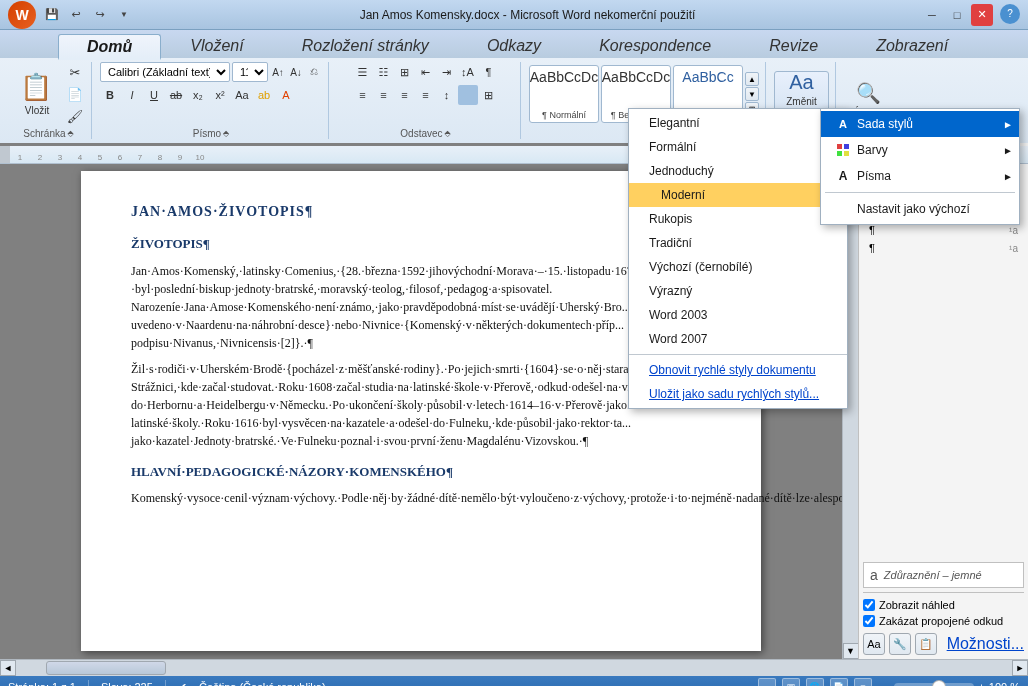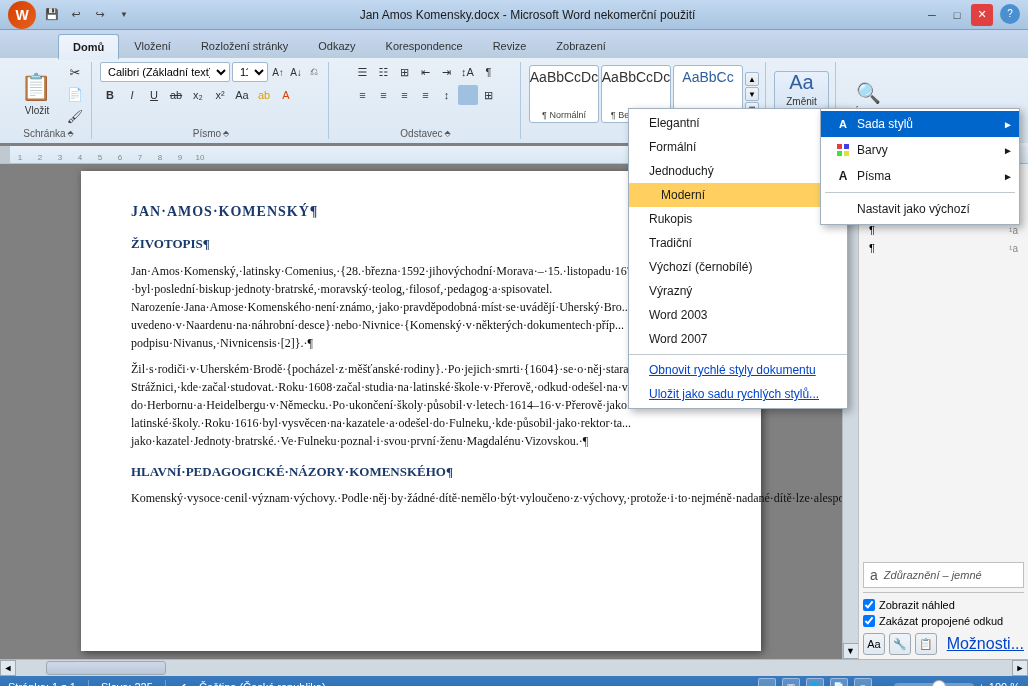--- a/index.html
+++ b/index.html
@@ -24,30 +24,31 @@
 
     
     #ribbon-tabs {
       display: flex;
       align-items: flex-end;
       padding-left: 58px;
       height: 28px;
       background: linear-gradient(to bottom, #c8d8f0, #b8ccdf);
     }
     .ribbon-tab {
-      padding: 4px 14px;
-      font-size: 11px;
+      padding: 4px 28px;
+      font-size: 16px;
       cursor: pointer;
       color: #333;
       border: 1px solid transparent;
       border-bottom: none;
       border-radius: 3px 3px 0 0;
       height: 26px;
       display: flex;
       align-items: center;
+      font-style: italic;
     }
     .ribbon-tab.active {
       background: linear-gradient(to bottom, #f0f4fc, #e4eef8);
       border-color: #8aaecc;
       border-bottom: 2px solid #e4eef8;
       color: #1a1a1a;
       font-weight: bold;
       margin-bottom: -2px;
       z-index: 2;
     }
@@ -561,21 +562,21 @@
       <span style="width:20px;text-align:center;">6</span>
       <span style="width:20px;text-align:center;">7</span>
       <span style="width:20px;text-align:center;">8</span>
       <span style="width:20px;text-align:center;">9</span>
       <span style="width:20px;text-align:center;">10</span>
     </div>
   </div>
 
   <div id="doc-scroll" style="margin-top:18px;">
     <div id="doc-page">
-      <div class="doc-heading">JAN·AMOS·KOMENSKÝ¶</div>
+      <div class="doc-heading">JAN·AMOS·ŽIVOTOPIS¶</div>
       <div class="doc-subheading">ŽIVOTOPIS¶</div>
       <div class="doc-para">Jan·Amos·Komenský,·latinsky·Comenius,·{28.·března·1592·jihovýchodní·Morava·–·15.·listopadu·1671·Amsterdam}·byl·poslední·biskup·jednoty·bratrské,·moravský·teolog,·filosof,·pedagog·a·spisovatel. Narozeníe·Jana·Amose·Komenského·není·známo,·jako·pravděpodobná·míst·se·uvádějí·Uherský·Bro... uvedeno·v·Naardenu·na·náhrobní·desce}·nebo·Nivnice·{Komenský·v·některých·dokumentech·příp... podpisu·Nivanus,·Nivnicensis·[2]}.·¶</div>
       <div class="doc-para">Žil·s·rodiči·v·Uherském·Brodě·{pocházel·z·měšťanské·rodiny}.·Po·jejich·smrti·{1604}·se·o·něj·starala... Strážnici,·kde·začal·studovat.·Roku·1608·začal·studia·na·latinské·škole·v·Přerově,·odkud·odešel·na·v... do·Herbornu·a·Heidelbergu·v·Německu.·Po·ukončení·školy·působil·v·letech·1614–16·v·Přerově·jako... latinské·školy.·Roku·1616·byl·vysvěcen·na·kazatele·a·odešel·do·Fulneku,·kde·působil·jako·rektor·ta... jako·kazatel·Jednoty·bratrské.·Ve·Fulneku·poznal·i·svou·první·ženu·Magdalénu·Vizovskou.·¶</div>
       <div class="doc-subheading">HLAVNÍ·PEDAGOGICKÉ·NÁZORY·KOMENSKÉHO¶</div>
       <div class="doc-para">Komenský·vysoce·cenil·význam·výchovy.·Podle·něj·by·žádné·dítě·nemělo·být·vyloučeno·z·výchovy,·protože·i·to·nejméně·nadané·dítě·lze·alespoň·poněkud·vychovat.·¶</div>
     </div>
   </div>
 
   <div class="v-scrollbar" style="margin-top:18px;">
     <div class="scrollbar-btn">▲</div>

